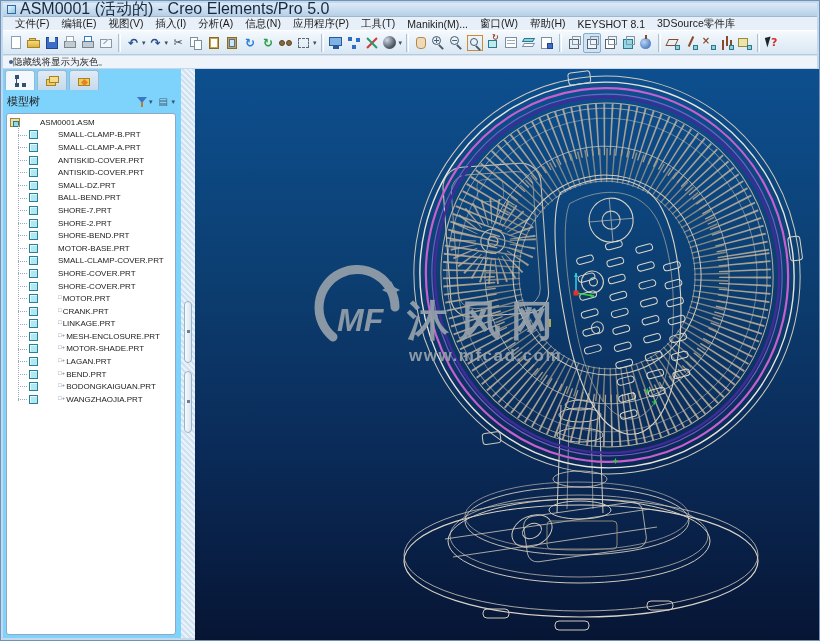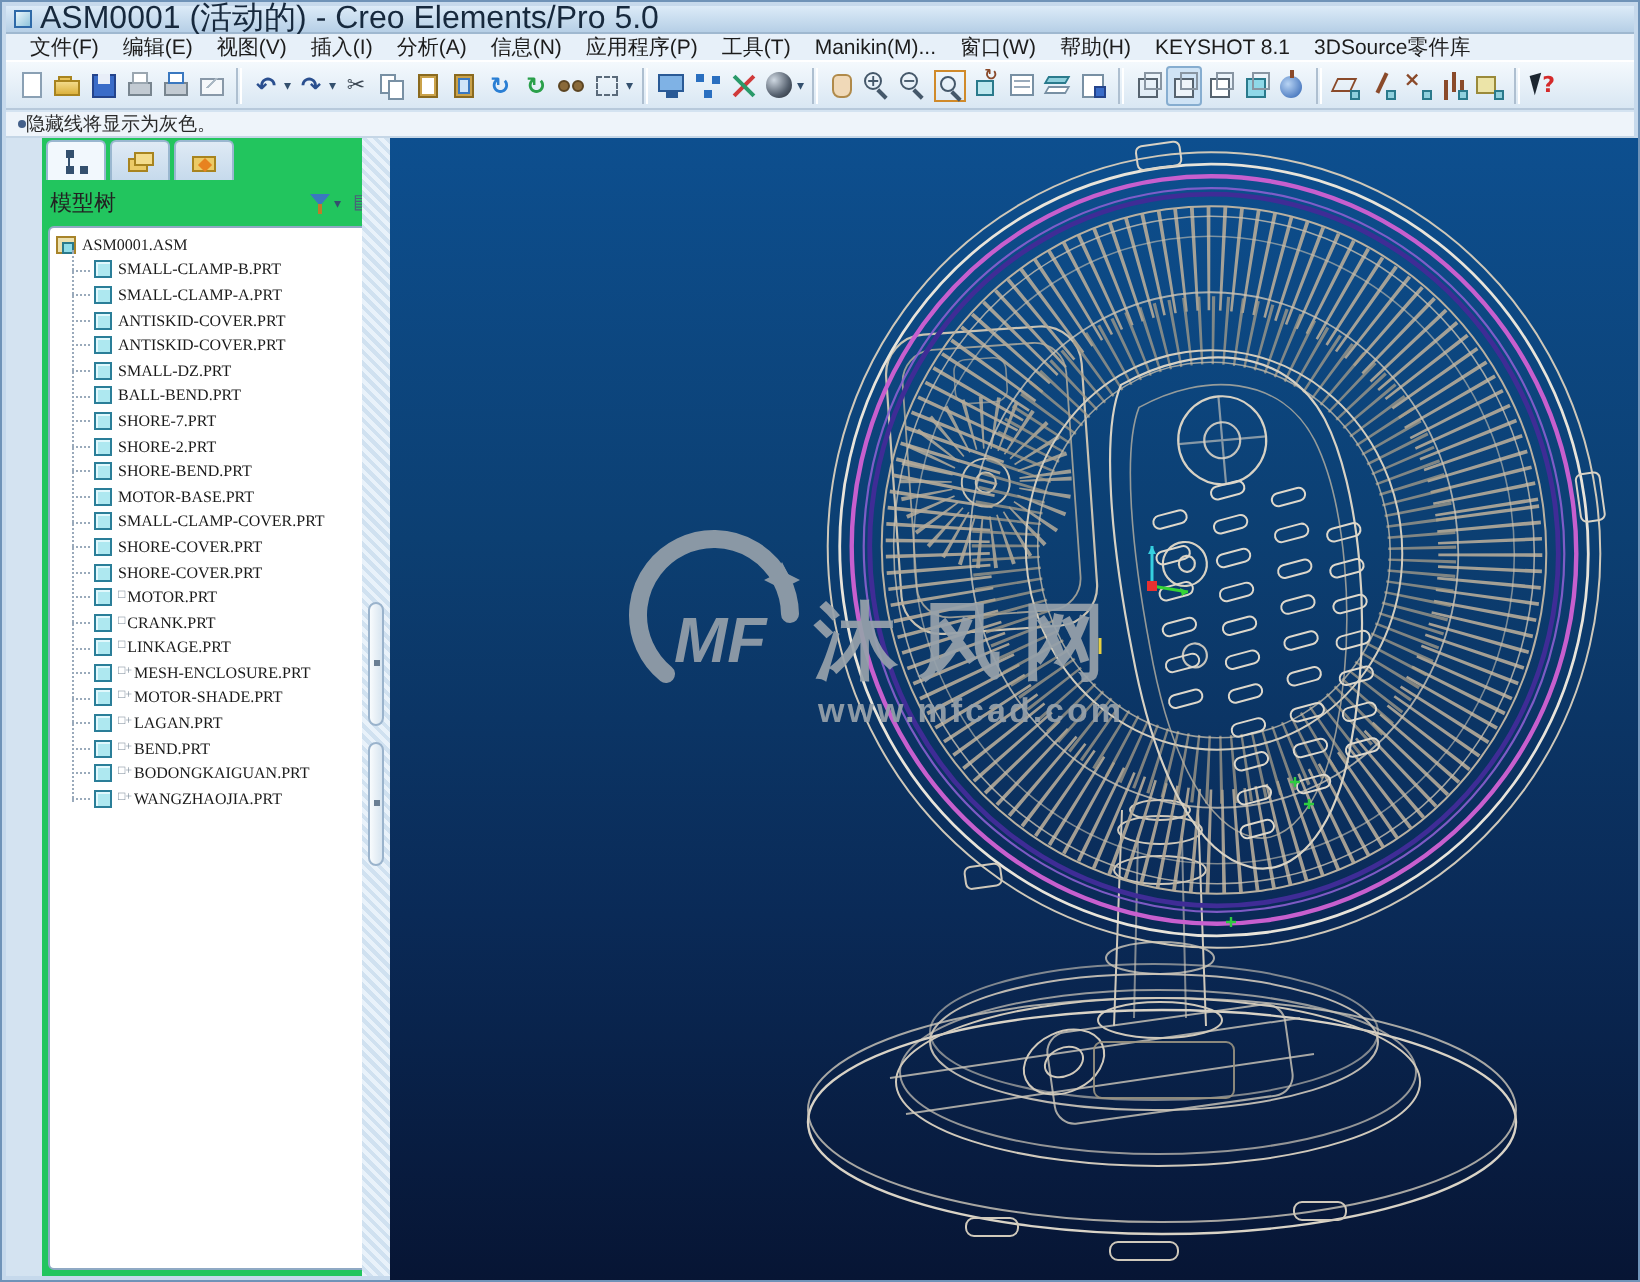--- a/index.html
+++ b/index.html
@@ -99,21 +99,21 @@
   .i-context-help::before{left:2px;top:2px;width:0;height:0;border-left:6px solid #1c2630;border-bottom:10px solid transparent;transform:rotate(-15deg);}
   .i-context-help::after{content:"?";left:7px;top:1px;font:bold 11px "DejaVu Sans",sans-serif;color:#d42a2a;}
 
   
   .messagebar{position:absolute;left:2px;top:55px;right:2px;height:13px;background:#eef4fa;
     border-bottom:1px solid #c5d6e6;display:flex;align-items:center;padding-left:6px;gap:0;}
   .msg-dot{width:4px;height:4px;border-radius:50%;background:#44608a;}
   .msg-text{font-size:9.5px;color:#2a2a2a;}
 
   
-  .sidepanel{position:absolute;left:20px;top:68px;bottom:2px;width:178px;background:#22c55e;}
+  .sidepanel{position:absolute;left:2px;top:68px;bottom:2px;width:178px;background:#7dd3fc;}
   .ptabs{position:absolute;left:2px;top:1px;height:20px;display:flex;gap:2px;}
   .ptab{width:30px;height:20px;border:1px solid #9ab7d0;border-bottom:none;border-radius:3px 3px 0 0;
     background:linear-gradient(#dfeaf5,#c6daec);display:flex;align-items:center;justify-content:center;}
   .ptab.active{background:#f2f8fd;}
   .pi{width:14px;height:14px;position:relative;display:block;}
   .pi::before,.pi::after{content:"";position:absolute;box-sizing:border-box;}
   .pi-tree::before{left:2px;top:1px;width:4px;height:4px;background:#34506e;box-shadow:0 8px 0 #34506e,7px 8px 0 #34506e;}
   .pi-tree::after{left:3px;top:5px;width:1px;height:4px;background:#34506e;box-shadow:0 0 0 0 #34506e;}
   .pi-folders::before{left:1px;top:5px;width:10px;height:7px;background:#ecca66;border:1px solid #a8841f;}
   .pi-folders::after{left:4px;top:2px;width:10px;height:7px;background:#f4dc8c;border:1px solid #a8841f;}
@@ -125,21 +125,21 @@
     display:inline-flex;align-items:center;padding:0 1px;margin-left:2px;}
   .hico{width:12px;height:12px;position:relative;display:block;}
   .hico::before,.hico::after{content:"";position:absolute;}
   .h-filter::before{left:1px;top:1px;border-left:5px solid transparent;border-right:5px solid transparent;border-top:6px solid #3a78c0;}
   .h-filter::after{left:5px;top:6px;width:2px;height:5px;background:#c07a2a;}
   .h-settings::before{content:"▤";font:10px "DejaVu Sans",sans-serif;color:#4a6078;left:0;top:0;}
 
   .treebox{position:absolute;left:3px;top:44px;bottom:3px;width:170px;background:#fff;
     border:1px solid #8fa9c4;border-radius:3px;overflow:hidden;padding:2px 0 0 3px;}
   .trow{display:flex;align-items:center;height:12.6px;white-space:nowrap;}
-  .tlabel{font-size:8px;color:#1a1a1a;margin-left:3px;font-family:Liberation Serif, serif;}
+  .tlabel{font-size:8px;color:#1a1a1a;margin-left:20px;}
   .badge{font-size:6px;color:#7a8a98;margin-right:1px;position:relative;top:-2px;}
   .t-asm{width:10px;height:9px;background:#ece0ae;border:1px solid #a8842a;position:relative;flex:none;}
   .t-asm::before{content:"";position:absolute;left:2px;top:2px;width:4px;height:4px;background:#8fdce8;border:1px solid #2a7a8c;}
   .t-prt{width:9px;height:9px;background:#aee8f0;border:1px solid #2a7e98;box-shadow:inset 1px 1px 0 #e0f8fc;flex:none;}
   .tree-children{position:relative;margin:0 0 0 8px;padding:0 0 0 0;list-style:none;}
   .tree-children::before{content:"";position:absolute;left:0;top:-4px;bottom:5px;border-left:1px dotted #9aaabb;}
   .tree-children li{position:relative;padding-left:11px;margin:0;text-align:right;}
   .tree-children li::before{content:"";position:absolute;left:0;top:6px;width:9px;border-top:1px dotted #9aaabb;}
 
   

